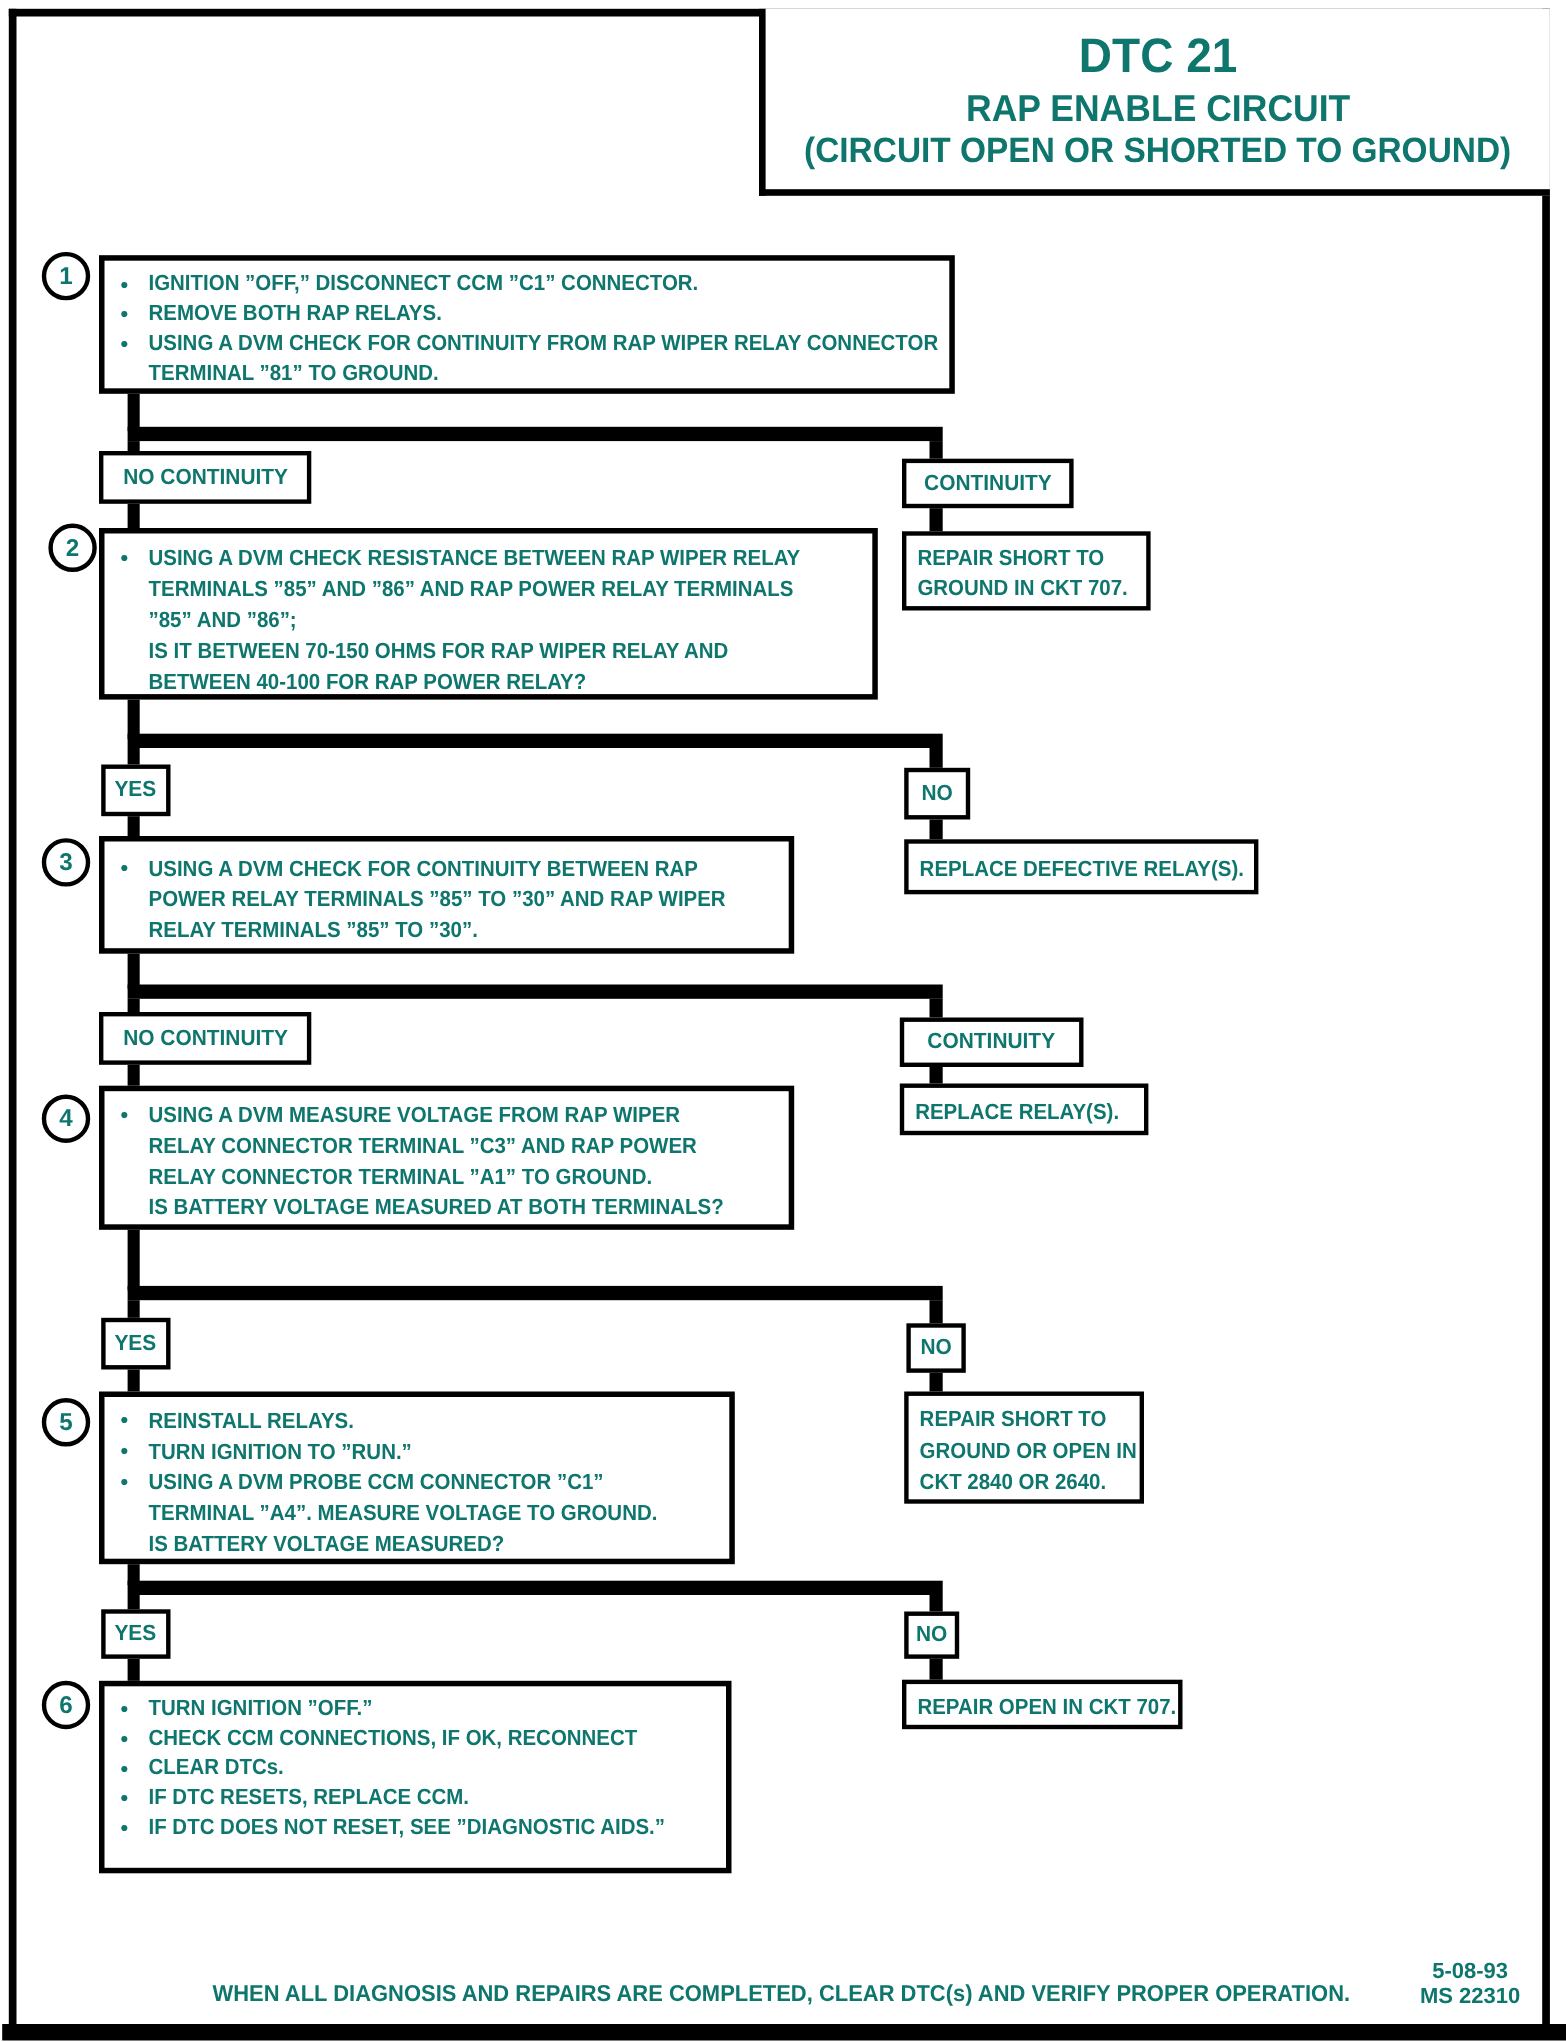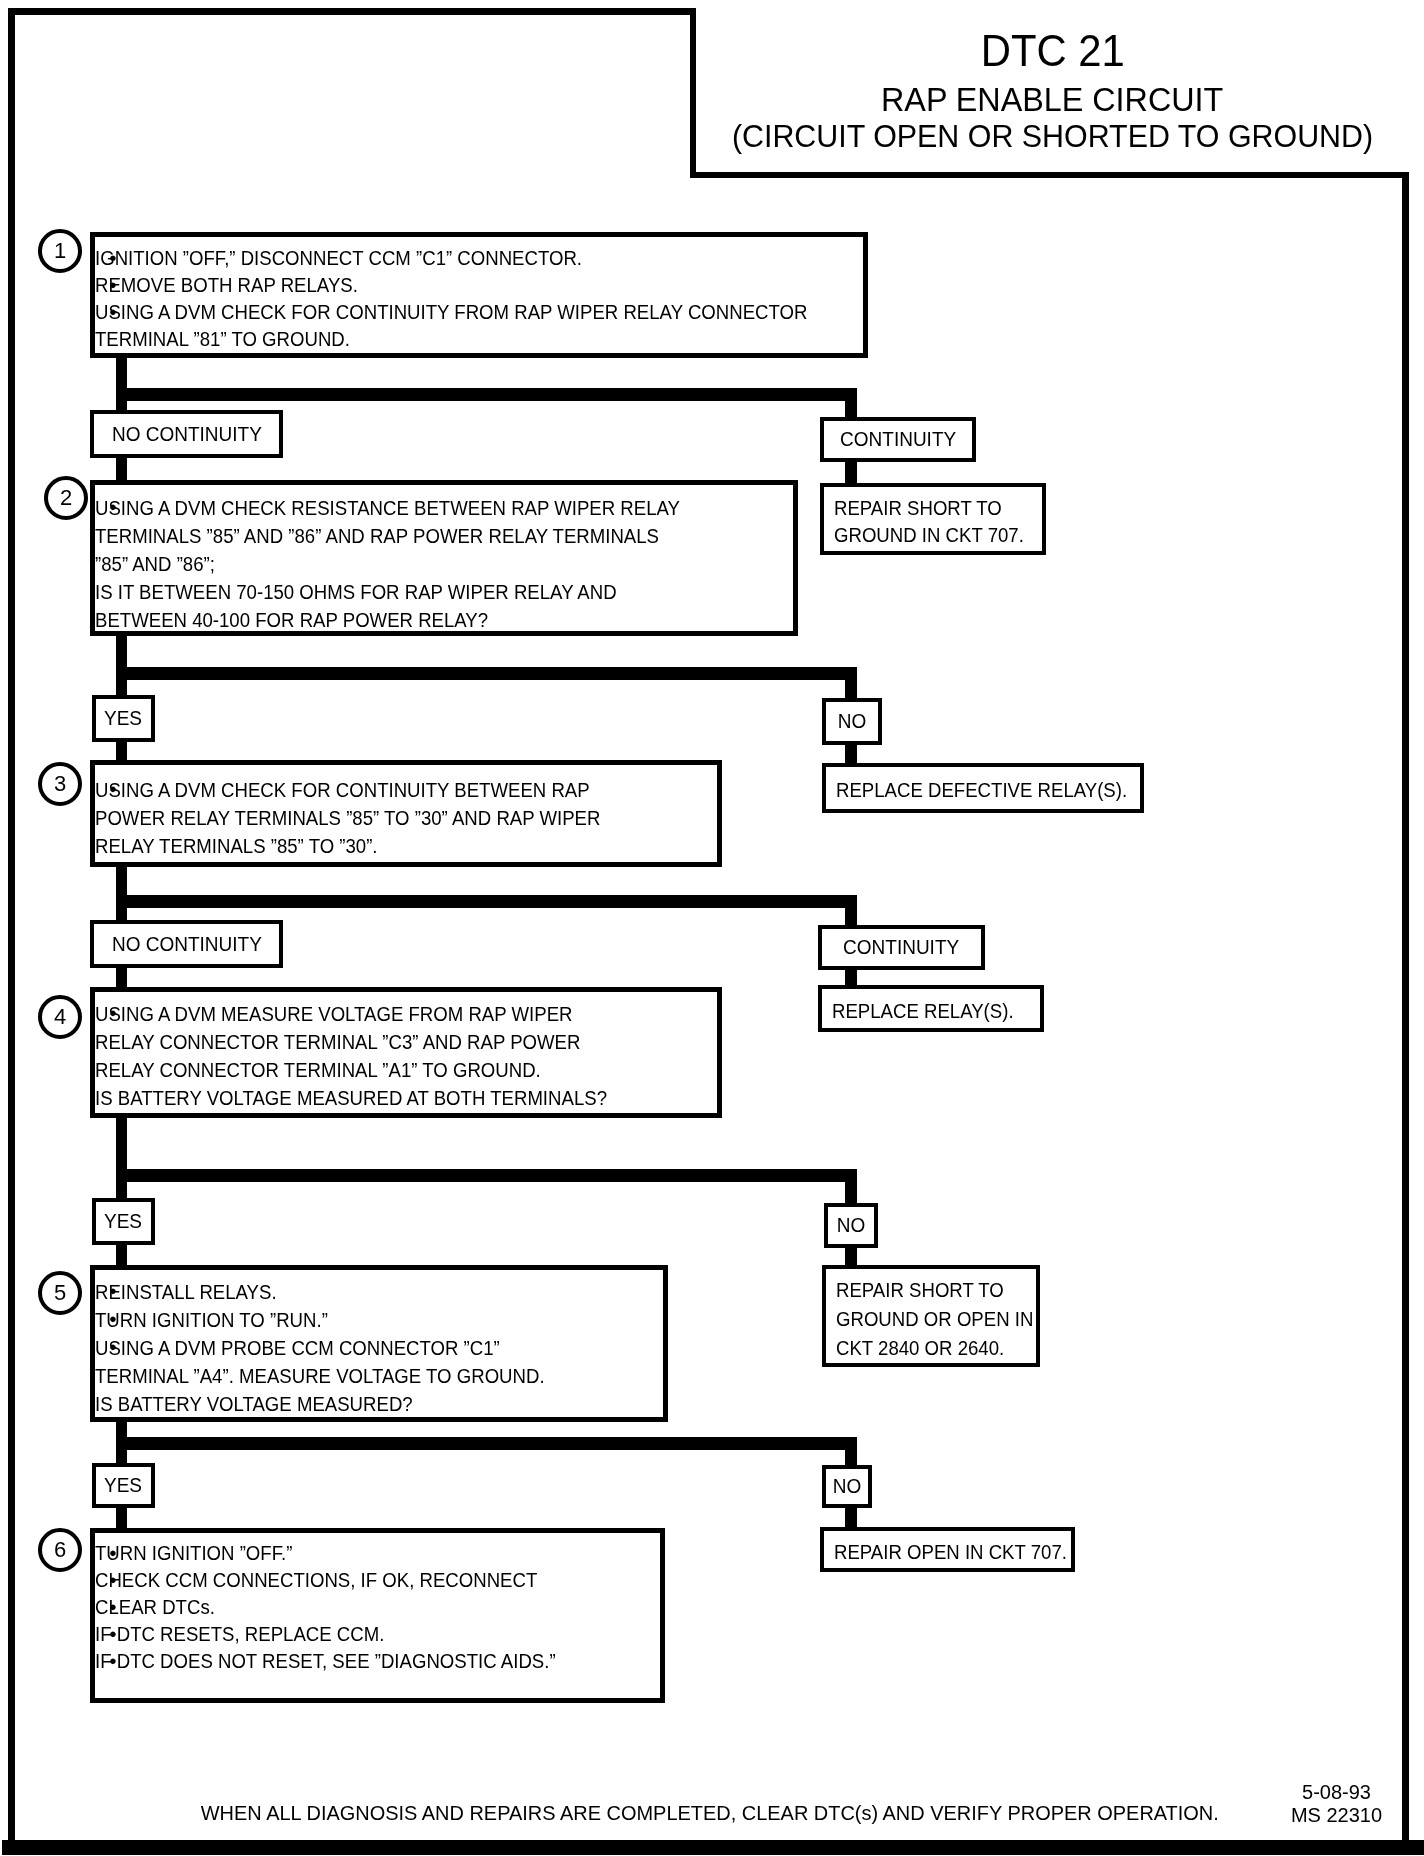--- a/index.html
+++ b/index.html
@@ -1,32 +1,32 @@
 <!DOCTYPE html>
 <html><head>
 <meta charset="utf-8">
 <style>
   html,body{margin:0;padding:0;background:#fff;}
   .page{position:relative;width:1424px;height:1856px;background:#fff;overflow:hidden;
-        font-family:"Liberation Sans",sans-serif;font-weight:400;color:#000000;}
+        font-family:"Liberation Sans",sans-serif;font-weight:700;color:#0f766e;}
   .frame{position:absolute;left:8px;top:8px;width:1401px;height:1832px;
          border:7px solid #000;border-bottom:none;box-sizing:border-box;}
   .bottombar{position:absolute;left:2px;top:1840px;width:1422px;height:15px;background:#000;}
   .titlebox{position:absolute;left:690px;top:8px;width:719px;height:170px;box-sizing:border-box;
             border-left:6px solid #000;border-bottom:6px solid #000;background:#fff;
             display:flex;flex-direction:column;align-items:center;text-align:center;}
   .t-code{margin-top:18px;font-size:44px;line-height:50px;letter-spacing:0;}
   .t-name{font-size:34px;line-height:38px;margin-top:4px;}
   .t-sub{font-size:32px;line-height:36px;}
   .cndc{display:inline-block;transform:scaleX(.95);}
   .cnd{display:inline-block;transform:scaleX(.93);transform-origin:0 50%;}
   .conn{position:absolute;background:#000;z-index:1;}
   .stepbox{position:absolute;background:#fff;border:5px solid #000;box-sizing:border-box;z-index:2;
            font-size:20px;}
-  .ln{position:relative;white-space:nowrap;}
+  .ln{position:relative;padding-left:40px;white-space:nowrap;}
   .ln.bl::before{content:"●";position:absolute;left:14px;top:50%;transform:translateY(-54%);font-size:13px;}
   .outcome{position:absolute;background:#fff;border:4px solid #000;box-sizing:border-box;z-index:2;
            font-size:20px;}
   .outcome .ln{padding-left:10px;}
   .lbl{position:absolute;background:#fff;border:4px solid #000;box-sizing:border-box;z-index:2;
        display:flex;align-items:center;justify-content:center;font-size:20px;white-space:nowrap;}
   .circle{position:absolute;width:44px;height:44px;border:4px solid #000;border-radius:50%;
           box-sizing:border-box;background:#fff;display:flex;align-items:center;justify-content:center;
           font-size:22px;z-index:2;}
   .footnote{position:absolute;left:90px;top:1801px;width:1240px;text-align:center;font-size:21px;white-space:nowrap;}

